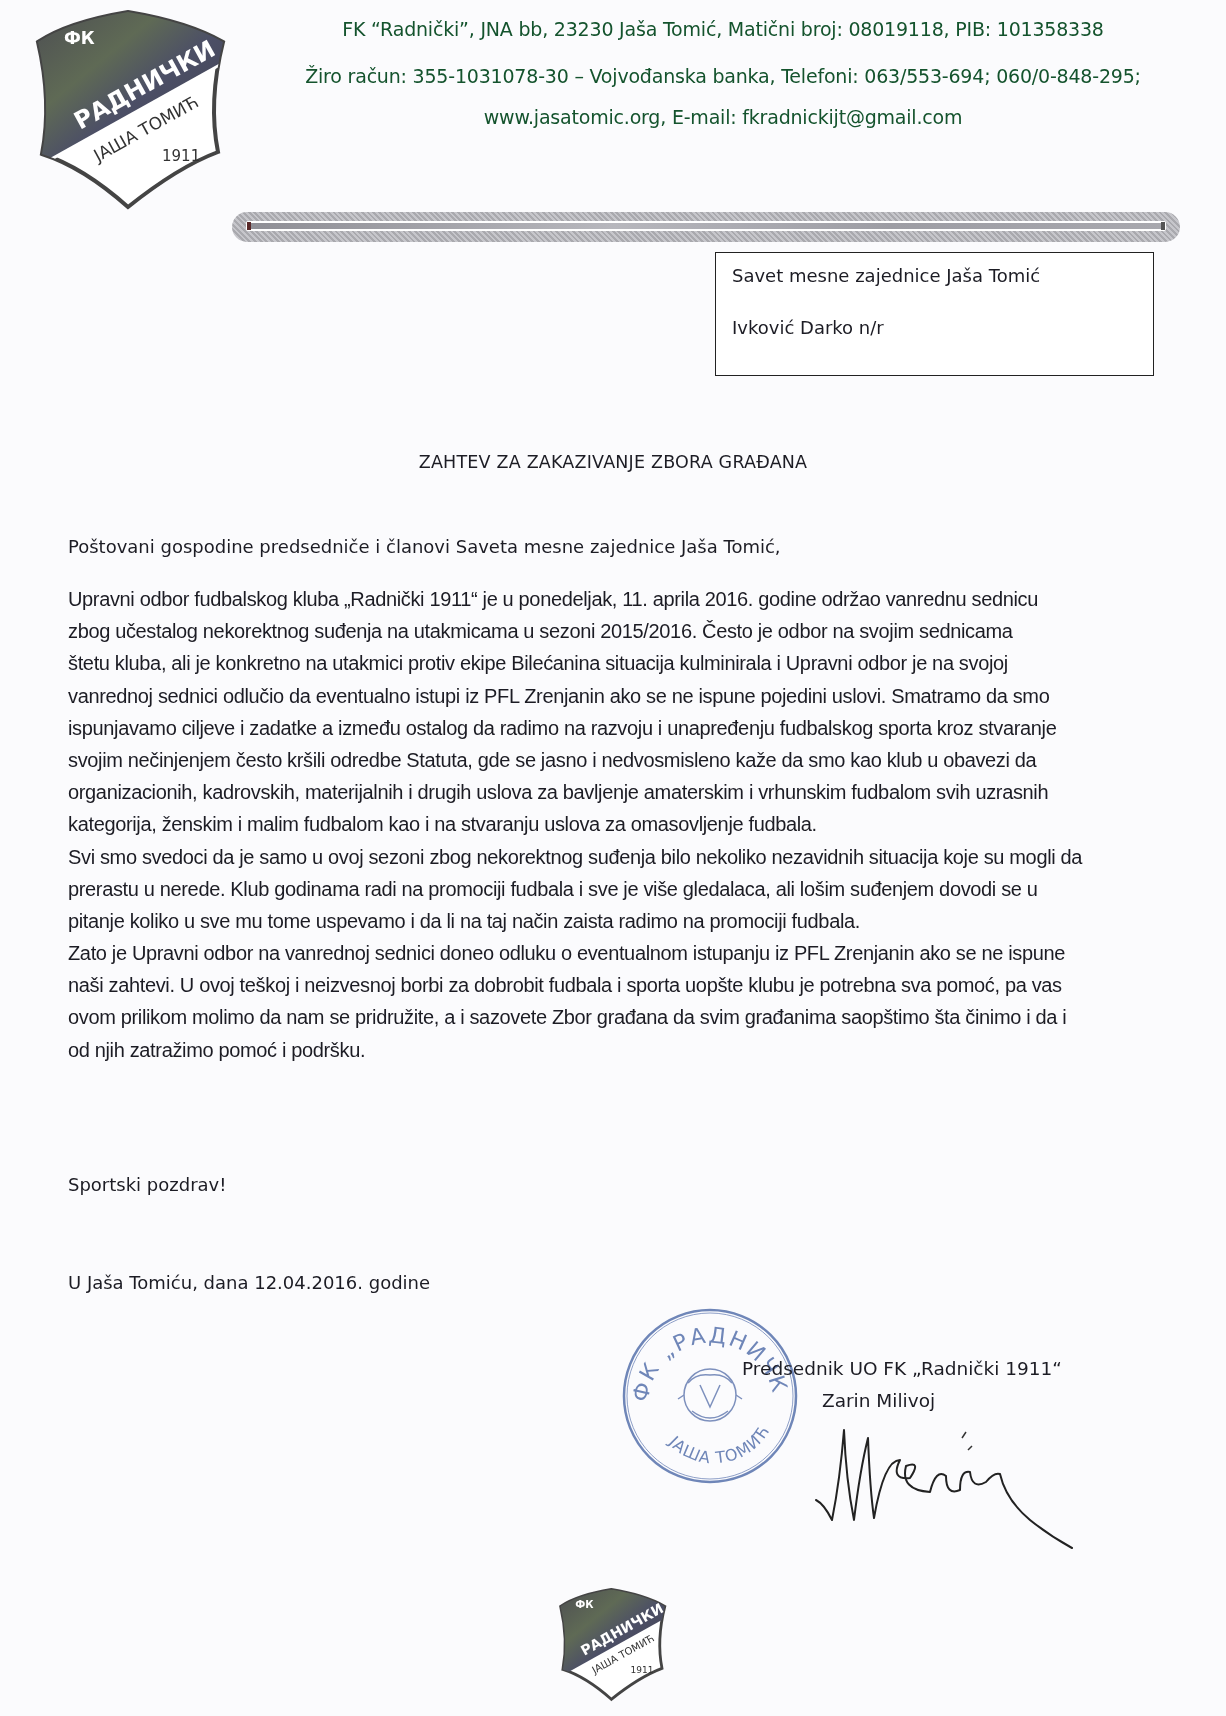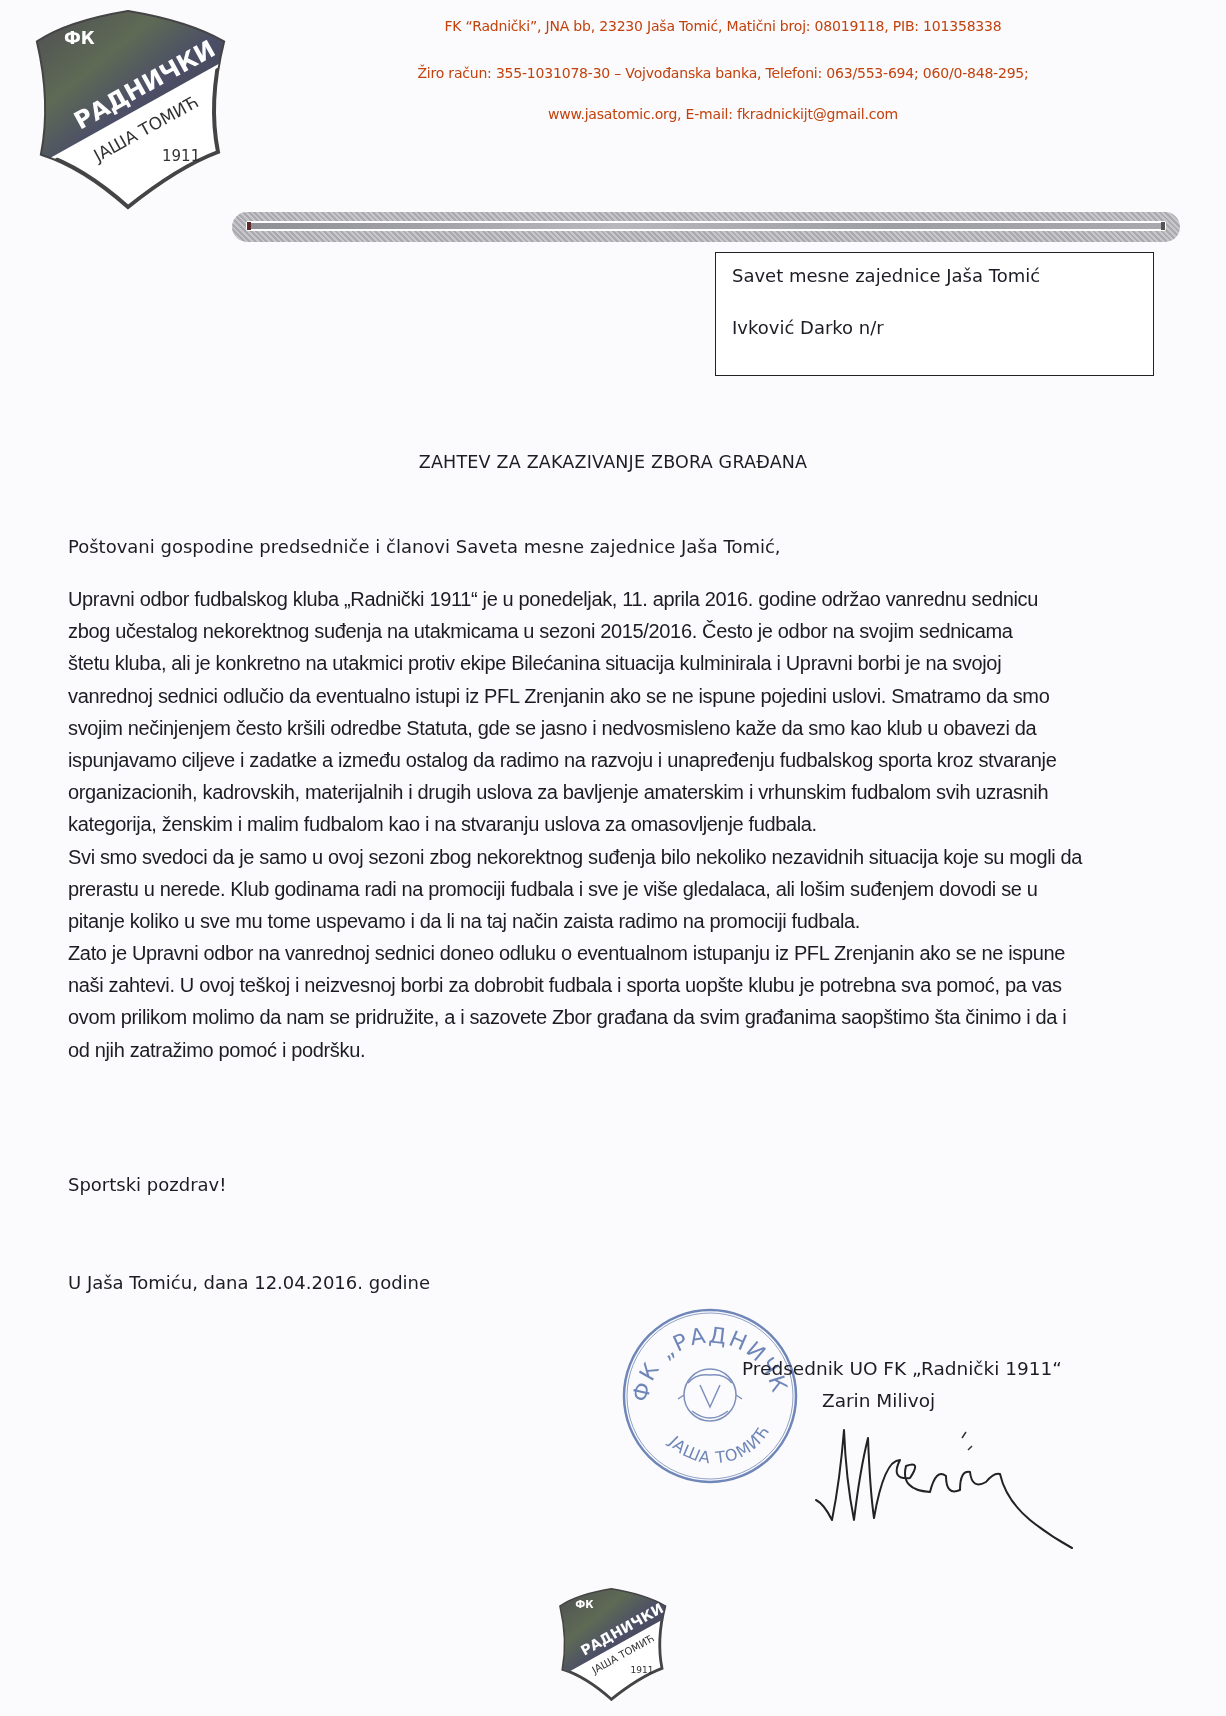--- a/index.html
+++ b/index.html
@@ -1,20 +1,20 @@
 <!DOCTYPE html>
 <html><head>
 <meta charset="utf-8">
 <style>
   html, body { margin:0; padding:0; }
   body { width:1226px; height:1716px; background:#fbfbfd; position:relative; overflow:hidden;
          font-family:"DejaVu Sans", "Liberation Sans", sans-serif; color:#1c1c24; }
   .abs { position:absolute; }
   .logo { position:absolute; }
-  .hdr { position:absolute; left:220px; width:1006px; text-align:center; font-size:14px; font-family:"DejaVu Sans", sans-serif; color:#c2410c; letter-spacing:-0.2px; }
+  .hdr { position:absolute; left:220px; width:1006px; text-align:center; font-size:19px; font-family:"DejaVu Sans", sans-serif; color:#14532d; letter-spacing:-0.2px; }
   .bar { position:absolute; left:232px; top:212px; width:948px; height:30px; border-radius:15px;
          background:repeating-linear-gradient(45deg,#a9a9ae 0 2px,#c6c6cb 2px 4px); }
   .bar-inner { position:absolute; left:14px; right:14px; top:9px; height:10px; background:#fff; border-radius:2px; }
   .bar-core { position:absolute; left:16px; right:16px; top:11px; height:6px;
               background:linear-gradient(90deg,#8e8e95,#b7b7bd 40%,#9d9da4 70%,#a8a8ae); }
   .bar-capl { position:absolute; left:15px; top:10px; width:4px; height:8px; background:#5a2a2a; }
   .bar-capr { position:absolute; right:15px; top:10px; width:4px; height:8px; background:#555; }
   .addr { position:absolute; left:715px; top:252px; width:437px; height:122px; border:1.5px solid #222; background:#fff; }
   .addr div { position:absolute; left:16px; font-size:18px; }
   .title { position:absolute; left:0; width:1226px; top:452px; text-align:center; font-size:17.5px; letter-spacing:0.2px; }
@@ -67,24 +67,24 @@
   <div style="top:64px;">Ivković Darko n/r</div>
 </div>
 
 <div class="title">ZAHTEV ZA ZAKAZIVANJE ZBORA GRAĐANA</div>
 
 <div class="txt" style="top:520px;">Poštovani gospodine predsedniče i članovi Saveta mesne zajednice Jaša Tomić,</div>
 
 <div class="body-lines">
   <div>Upravni odbor fudbalskog kluba „Radnički 1911“ je u ponedeljak, 11. aprila 2016. godine održao vanrednu sednicu</div>
   <div>zbog učestalog nekorektnog suđenja na utakmicama u sezoni 2015/2016. Često je odbor na svojim sednicama</div>
-  <div>štetu kluba, ali je konkretno na utakmici protiv ekipe Bilećanina situacija kulminirala i Upravni borbi je na svojoj</div>
+  <div>štetu kluba, ali je konkretno na utakmici protiv ekipe Bilećanina situacija kulminirala i Upravni odbor je na svojoj</div>
   <div>vanrednoj sednici odlučio da eventualno istupi iz PFL Zrenjanin ako se ne ispune pojedini uslovi. Smatramo da smo</div>
+  <div>ispunjavamo ciljeve i zadatke a između ostalog da radimo na razvoju i unapređenju fudbalskog sporta kroz stvaranje</div>
   <div>svojim nečinjenjem često kršili odredbe Statuta, gde se jasno i nedvosmisleno kaže da smo kao klub u obavezi da</div>
-  <div>ispunjavamo ciljeve i zadatke a između ostalog da radimo na razvoju i unapređenju fudbalskog sporta kroz stvaranje</div>
   <div>organizacionih, kadrovskih, materijalnih i drugih uslova za   bavljenje amaterskim i vrhunskim fudbalom svih uzrasnih</div>
   <div>kategorija, ženskim i malim fudbalom kao i na stvaranju uslova za omasovljenje fudbala.</div>
   <div>Svi smo svedoci da je samo u ovoj sezoni zbog nekorektnog suđenja bilo nekoliko nezavidnih situacija koje su mogli da</div>
   <div>prerastu u nerede. Klub godinama radi na promociji fudbala i sve je više gledalaca, ali lošim suđenjem dovodi se u</div>
   <div>pitanje koliko u sve mu tome uspevamo i da li na taj način zaista radimo na promociji fudbala.</div>
   <div>Zato je Upravni odbor na vanrednoj sednici doneo odluku o eventualnom istupanju iz PFL Zrenjanin ako se ne ispune</div>
   <div>naši zahtevi. U ovoj teškoj i neizvesnoj borbi za dobrobit fudbala i sporta uopšte klubu je potrebna sva pomoć, pa vas</div>
   <div>ovom prilikom molimo da nam se pridružite, a i sazovete Zbor građana da svim građanima saopštimo šta činimo i da i</div>
   <div>od njih zatražimo pomoć i podršku.</div>
 </div>

